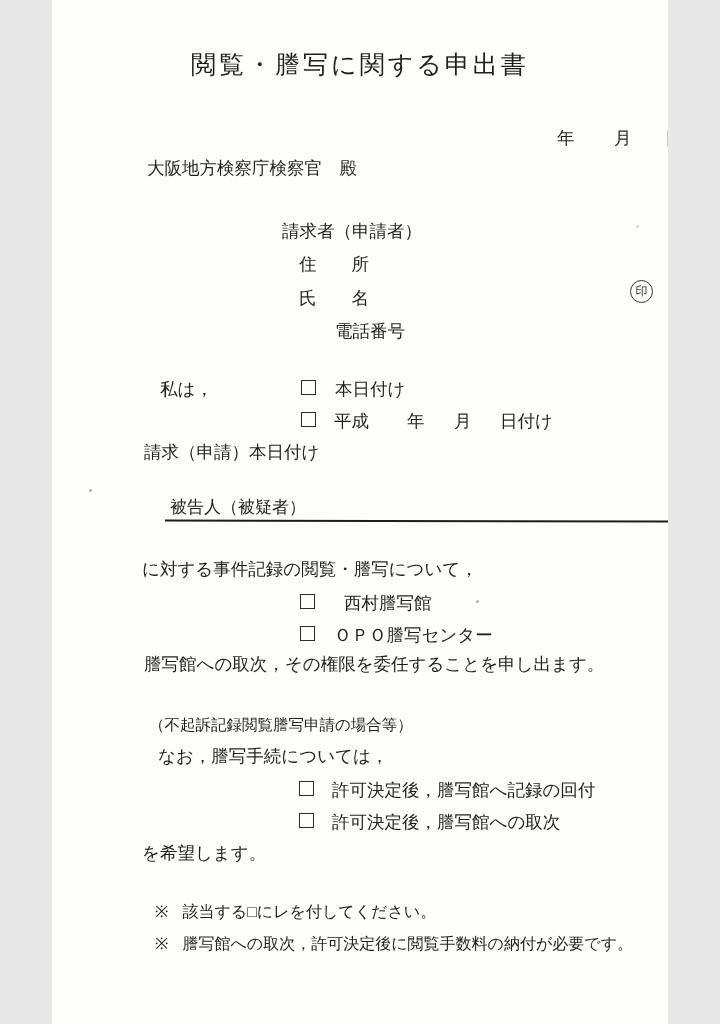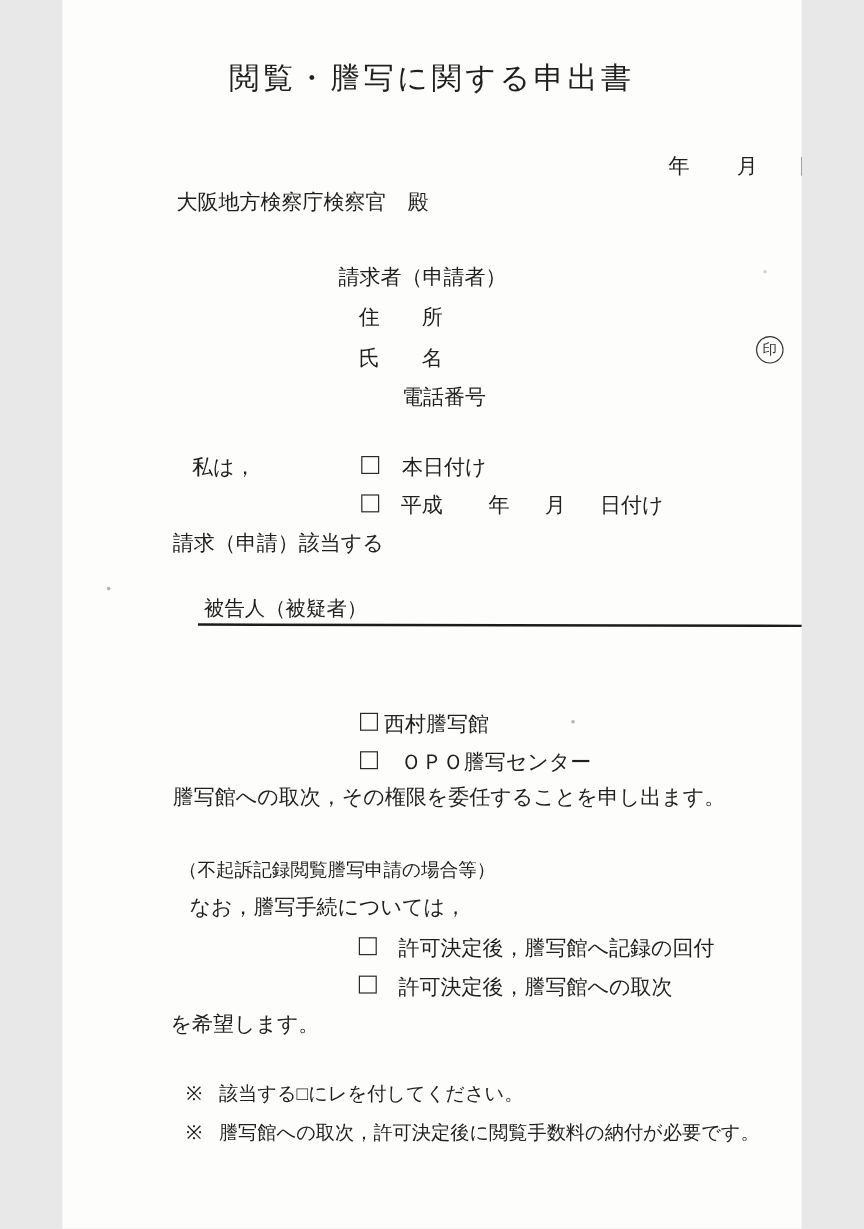--- a/index.html
+++ b/index.html
@@ -84,28 +84,29 @@
   <div class="abs" style="left:247px; top:319px;margin-left:36px;">電話番号</div>
 
   <div class="abs" style="left:108px; top:377px;">私は，</div>
   <span class="checkbox" style="left:249px; top:380px;"></span>
   <div class="abs" style="left:283px; top:377px;">本日付け</div>
   <span class="checkbox" style="left:249px; top:412px;"></span>
   <div class="abs" style="left:282px; top:409px;">平成</div>
   <div class="abs" style="left:355px; top:409px;">年</div>
   <div class="abs" style="left:402px; top:409px;">月</div>
   <div class="abs" style="left:448px; top:409px;">日付け</div>
-  <div class="abs" style="left:92px; top:440px;">請求（申請）該当する</div>
+  <div class="abs" style="left:92px; top:440px;">請求（申請）本日付け</div>
 
   <div class="defendant-line">
     <span class="label">被告人（被疑者）</span>
   </div>
 
+  <div class="abs" style="left:90px; top:557px;">に対する事件記録の閲覧・謄写について，</div>
   <span class="checkbox" style="left:248px; top:594px;"></span>
-  <div class="abs" style="left:268px; top:591px;text-align:right;">西村謄写館</div>
+  <div class="abs" style="left:292px; top:591px;text-align:right;">西村謄写館</div>
   <span class="checkbox" style="left:248px; top:626px;"></span>
   <div class="abs" style="left:282px; top:623px;">ＯＰＯ謄写センター</div>
   <div class="abs" style="left:92px; top:652px;">謄写館への取次，その権限を委任することを申し出ます。</div>
 
   <div class="abs note-small" style="left:97px; top:715px;">（不起訴記録閲覧謄写申請の場合等）</div>
   <div class="abs" style="left:106px; top:744px;">なお，謄写手続については，</div>
   <span class="checkbox" style="left:247px; top:781px;"></span>
   <div class="abs" style="left:280px; top:778px;">許可決定後，謄写館へ記録の回付</div>
   <span class="checkbox" style="left:247px; top:813px;"></span>
   <div class="abs" style="left:90px; top:841px;">を希望します。</div>

